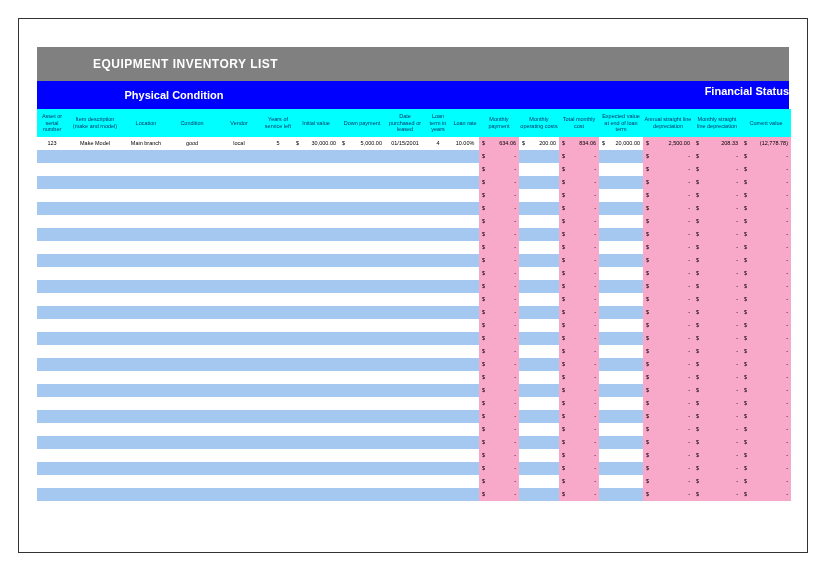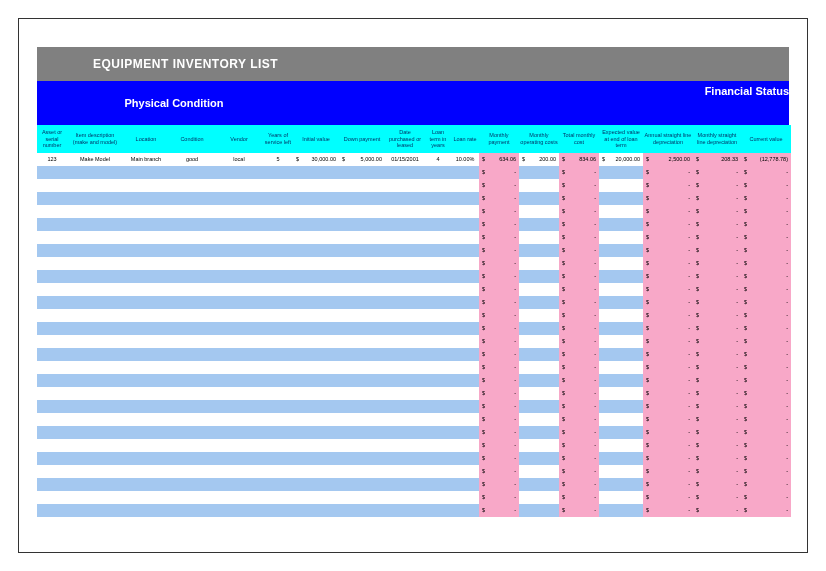--- a/index.html
+++ b/index.html
@@ -26,21 +26,21 @@
 }
 .section-header-row {
   display: flex;
 }
 .section-physical {
   background: #0000FF;
   color: #fff;
   font-weight: bold;
   font-size: 11px;
   text-align: center;
-  padding: 16px 0;
+  padding: 8px 0;
   flex: 0 0 274px;
 }
 .section-financial {
   background: #0000FF;
   color: #fff;
   font-weight: bold;
   font-size: 11px;
   text-align: right;
   padding: 4px 0;
   flex: 1;

